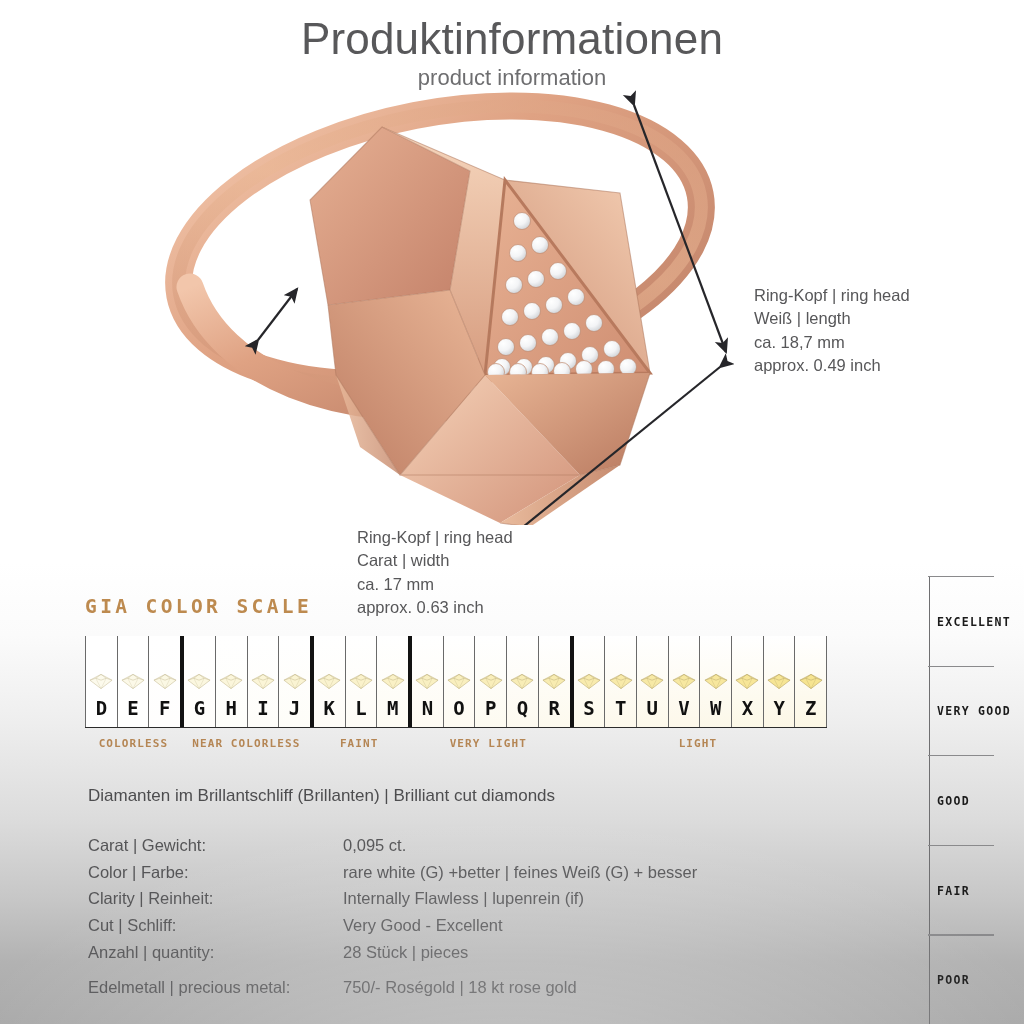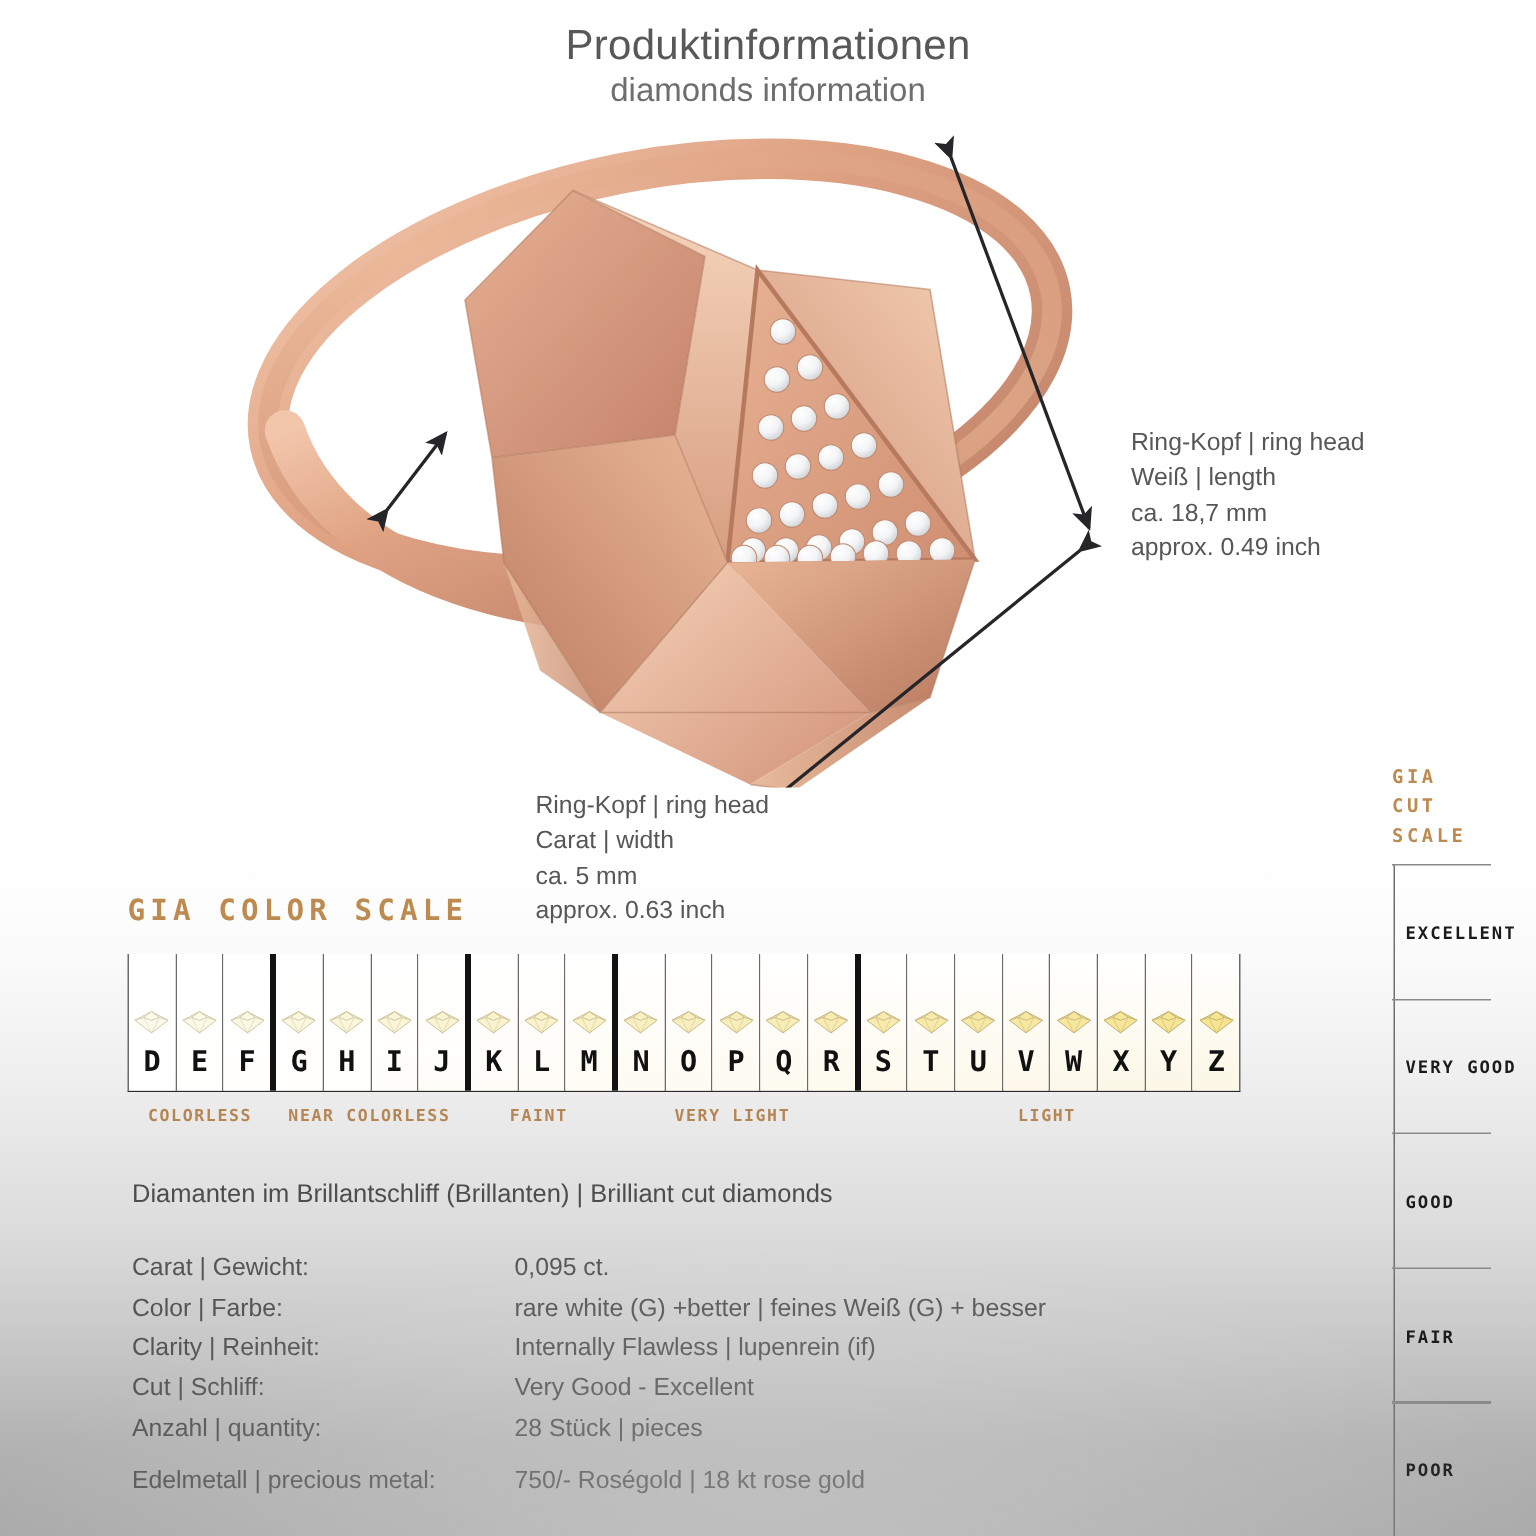--- a/index.html
+++ b/index.html
@@ -20,21 +20,21 @@
   
   #page:after{
     content:""; position:absolute; left:0; right:0; bottom:0; height:420px;
     background:radial-gradient(ellipse 80% 100% at 50% 120%, rgba(255,255,255,.35), rgba(255,255,255,0) 70%);
     pointer-events:none;
   }
 
   
   .header { position:absolute; top:14px; left:0; width:1024px; text-align:center; }
   .header .t1 {
-    font-size:28px; color:#58585a; font-weight:300; letter-spacing:.2px;
+    font-size:44px; color:#58585a; font-weight:300; letter-spacing:.2px;
     line-height:1.12;
   }
   .header .t2 {
     font-size:22px; color:#6e6e70; font-weight:300; margin-top:2px;
   }
 
   
   .callout { position:absolute; color:#575759; font-size:16.5px; line-height:1.42; font-weight:300; }
   .callout div { white-space:nowrap; }
 
@@ -92,21 +92,21 @@
     font-size:11.5px; letter-spacing:1.3px; color:#1b1b1b; font-weight:700; white-space:nowrap;
   }
 </style>
 </head>
 <body>
 
 <div id="page">
 
   <div class="header">
     <div class="t1">Produktinformationen</div>
-    <div class="t2">diamonds information</div>
+    <div class="t2">product information</div>
   </div>
 
   <div id="ring-art">
     <svg viewBox="0 0 680 450" width="680" height="450">
       <defs>
         <linearGradient id="bandA" x1="0" y1="0" x2="1" y2="1">
           <stop offset="0%" stop-color="#f2c6ab"></stop>
           <stop offset="40%" stop-color="#dfa283"></stop>
           <stop offset="100%" stop-color="#c2846a"></stop>
         </linearGradient>
@@ -241,21 +241,21 @@
   <div class="callout" style="left:754px; top:284px;">
     <div>Ring-Kopf | ring head</div>
     <div>Weiß | length</div>
     <div>ca. 18,7 mm</div>
     <div>approx. 0.49 inch</div>
   </div>
 
   <div class="callout" style="left:357px; top:526px;">
     <div>Ring-Kopf | ring head</div>
     <div>Carat | width</div>
-    <div>ca. 5 mm</div>
+    <div>ca. 17 mm</div>
     <div>approx. 0.63 inch</div>
   </div>
 
   <div id="gia-color">
     <div class="title">GIA COLOR SCALE</div>
     <div class="scale-wrap">
       <div class="scale-row" id="scale-row">
           <div class="cell">
             <div style="position: absolute; inset: 0px; background: linear-gradient(rgb(255, 255, 255), rgb(255, 255, 255));"></div>
             <svg viewBox="0 0 40 26" class="gem" style="position: relative;">
@@ -521,25 +521,20 @@
           <span class="v">28 Stück | pieces</span>
         </div>
       </div>
   </div>
   <div id="metal">
     <span class="k">Edelmetall | precious metal:</span>
     <span class="v">750/- Roségold | 18 kt rose gold</span>
   </div>
 
   <div id="gia-cut">
-    <div class="title" id="cut-title">
-        <div>GIA</div>
-        <div>CUT</div>
-        <div>SCALE</div>
-      </div>
     <div class="cut-axis"></div>
     <div id="cut-segs">
         <div class="cut-seg" style="top: 68px; height: 89.6px;">
           <div class="tick"></div>
           <div class="lbl" style="top: 38.8px;">EXCELLENT</div>
         </div>
         <div class="cut-seg" style="top: 157.6px; height: 89.6px;">
           <div class="tick"></div>
           <div class="lbl" style="top: 38.8px;">VERY GOOD</div>
         </div>

